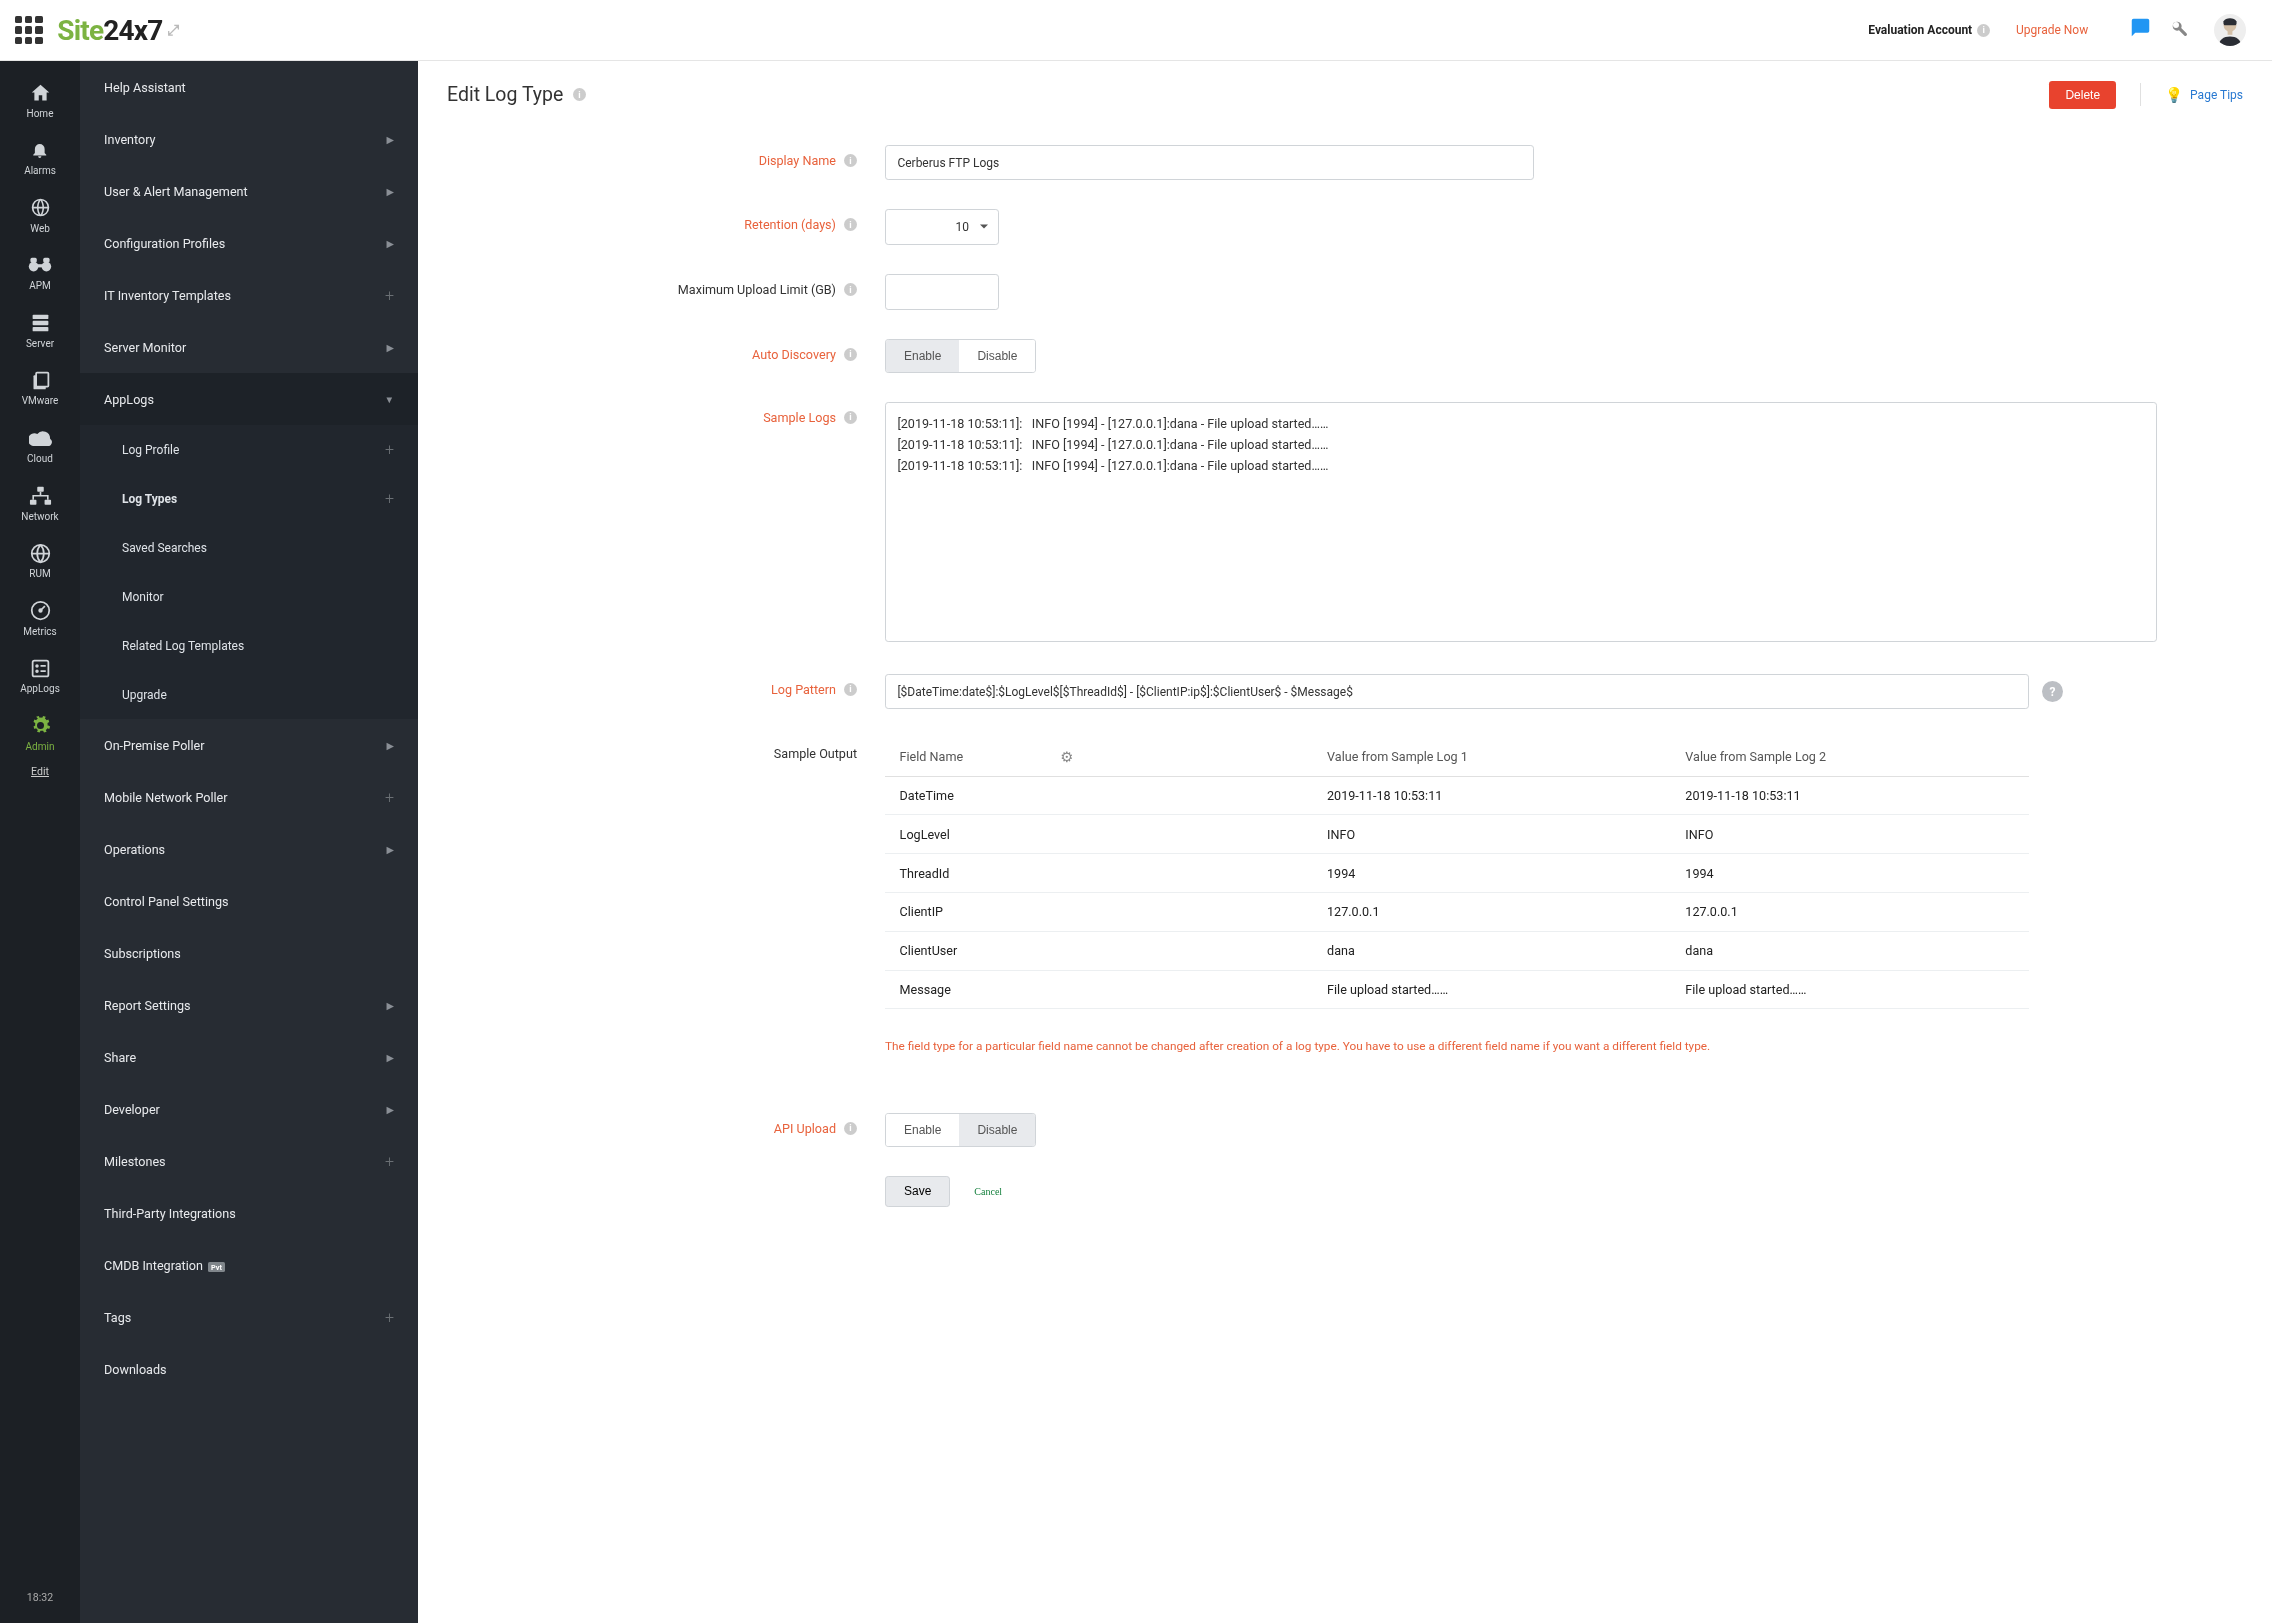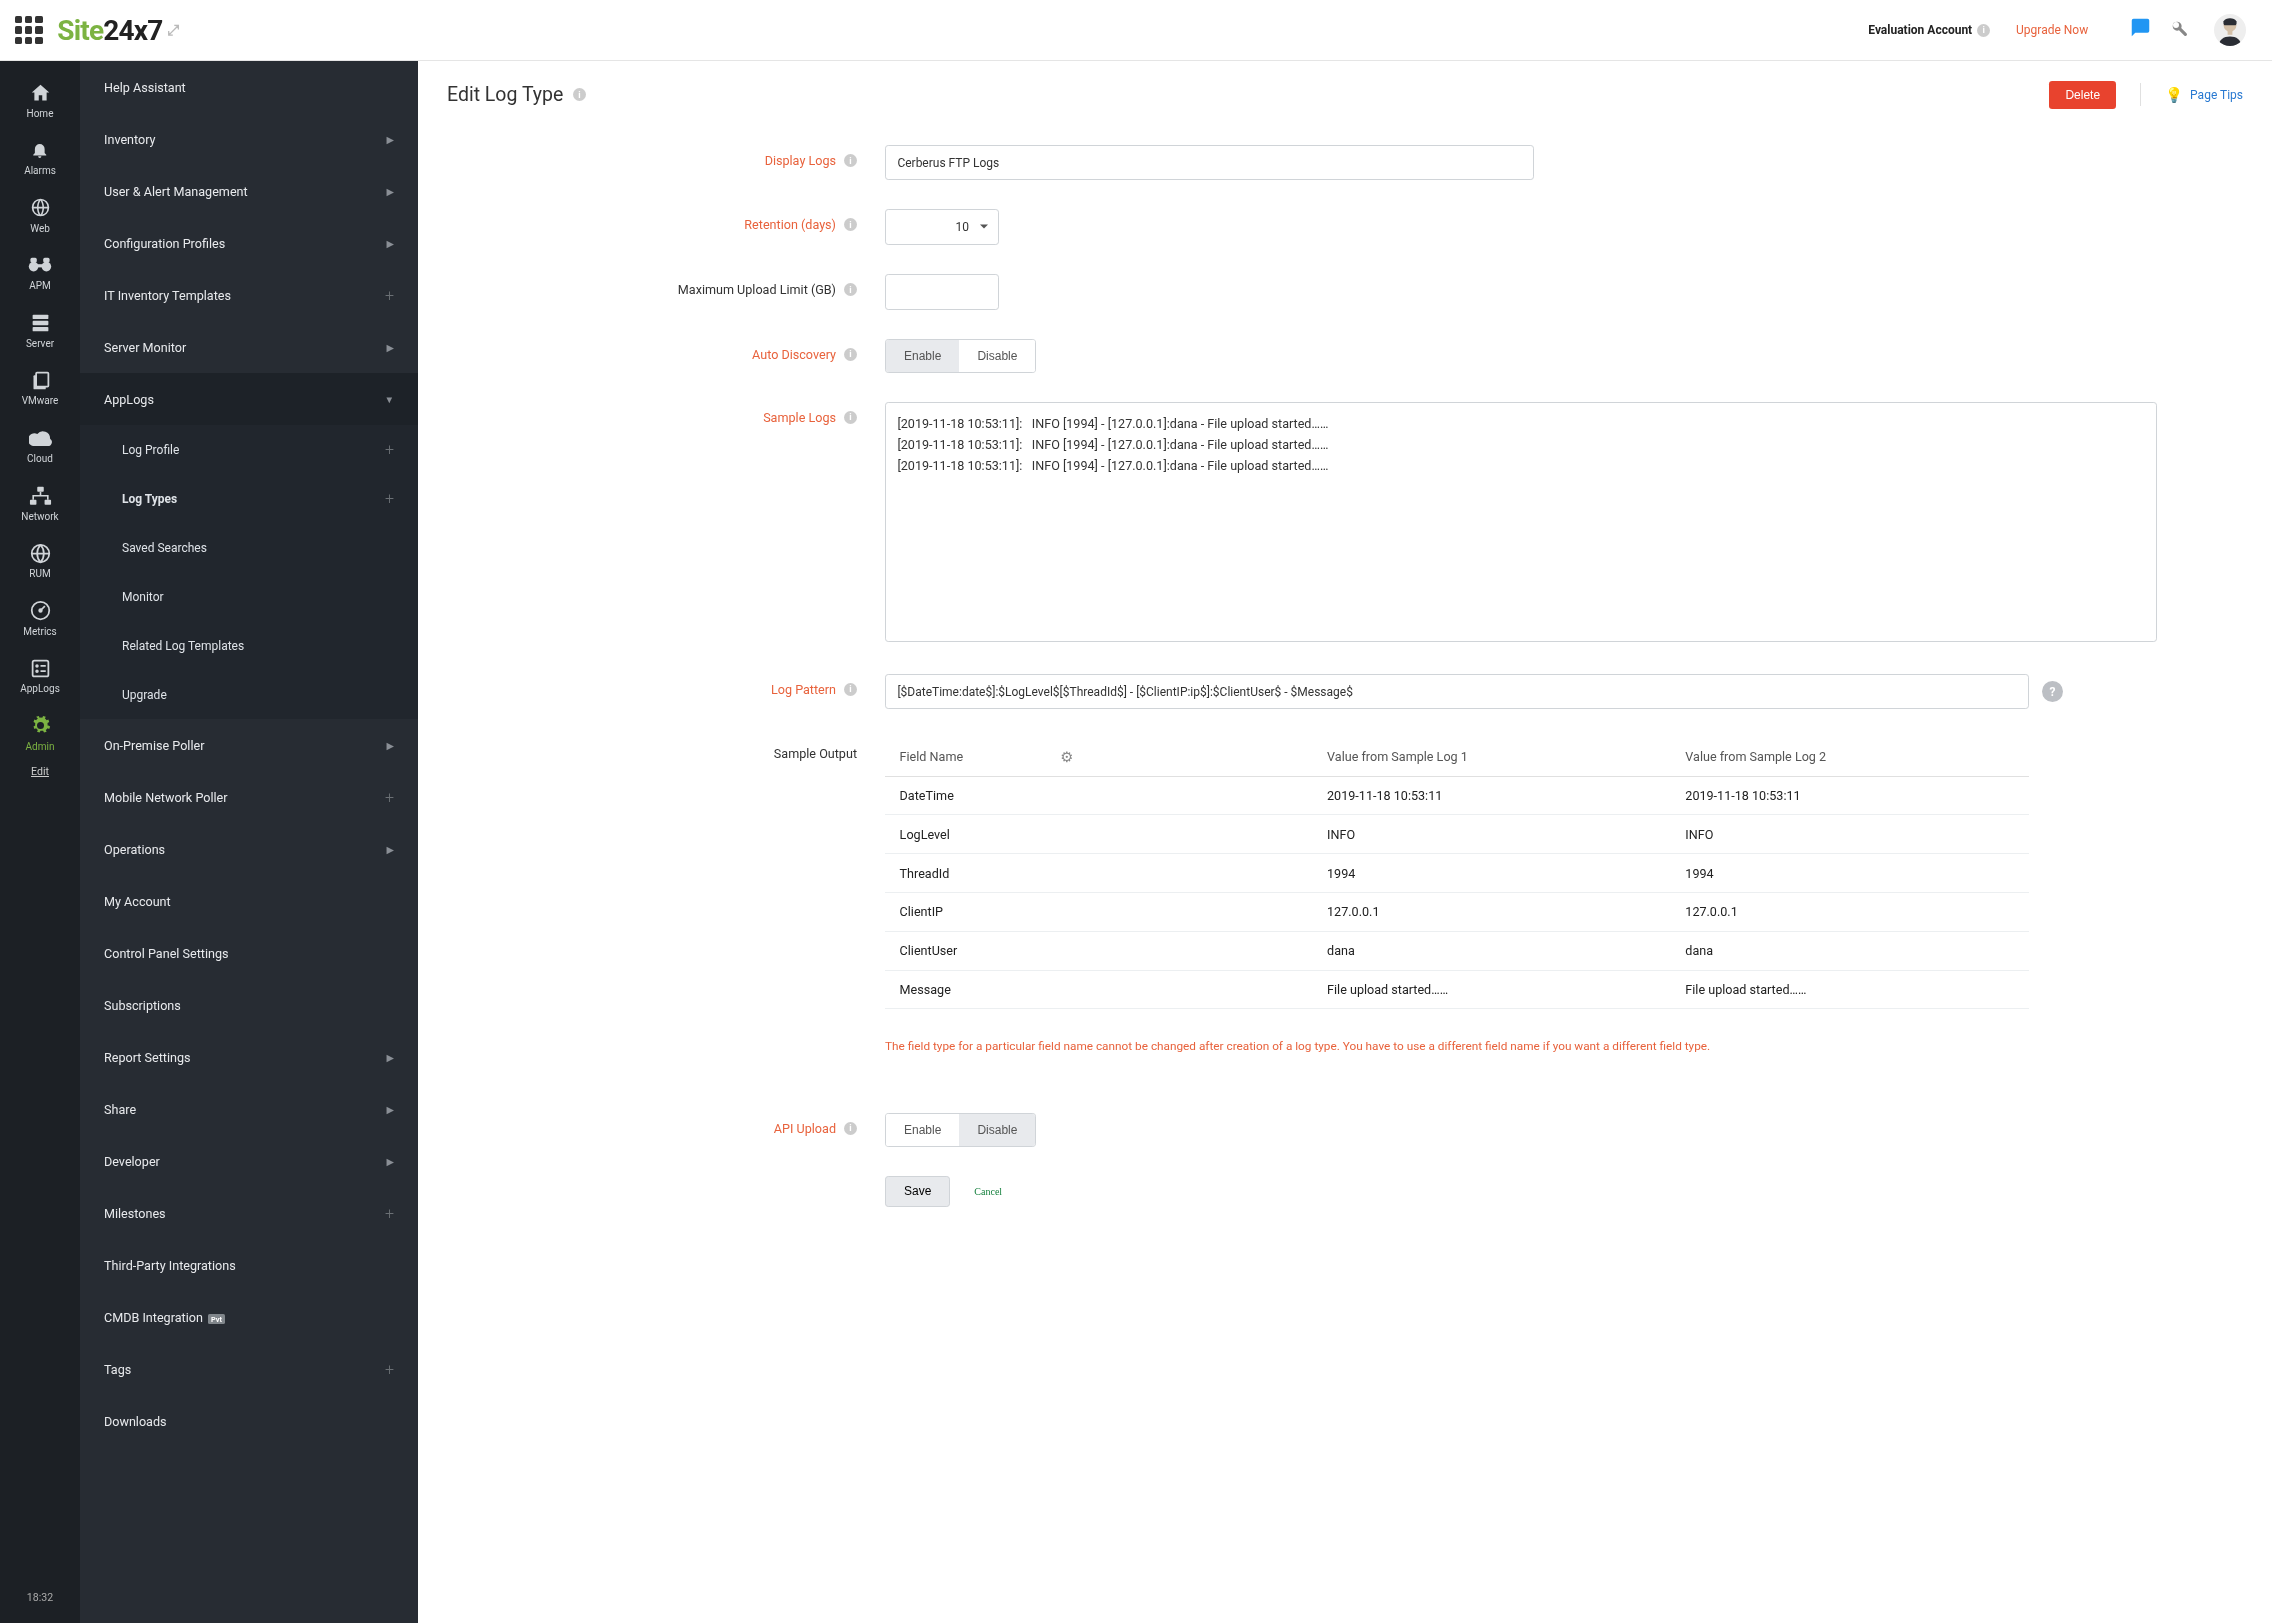--- a/index.html
+++ b/index.html
@@ -431,23 +431,20 @@
       </div>
       <div class="sb-item">
         <span>Mobile Network Poller</span>
         <span class="plus">+</span>
       </div>
       <div class="sb-item">
         <span>Operations</span>
         <span class="chev">▶</span>
       </div>
       <div class="sb-item">
-        <span>My Account</span>
-      </div>
-      <div class="sb-item">
         <span>Control Panel Settings</span>
       </div>
       <div class="sb-item">
         <span>Subscriptions</span>
       </div>
       <div class="sb-item">
         <span>Report Settings</span>
         <span class="chev">▶</span>
       </div>
       <div class="sb-item">
@@ -488,21 +485,21 @@
       <span class="page-tips">
         <span class="bulb">💡</span>
         <span>Page Tips</span>
       </span>
     </div>
 
     <form class="logform">
 
       <div class="frow">
         <div class="flabel req">
-          <span>Display Logs</span>
+          <span>Display Name</span>
           <span class="info-dot">i</span>
         </div>
         <div class="fcol">
           <input type="text" class="inp-name" value="Cerberus FTP Logs" style="">
         </div>
       </div>
 
       <div class="frow">
         <div class="flabel req">
           <span>Retention (days)</span>

